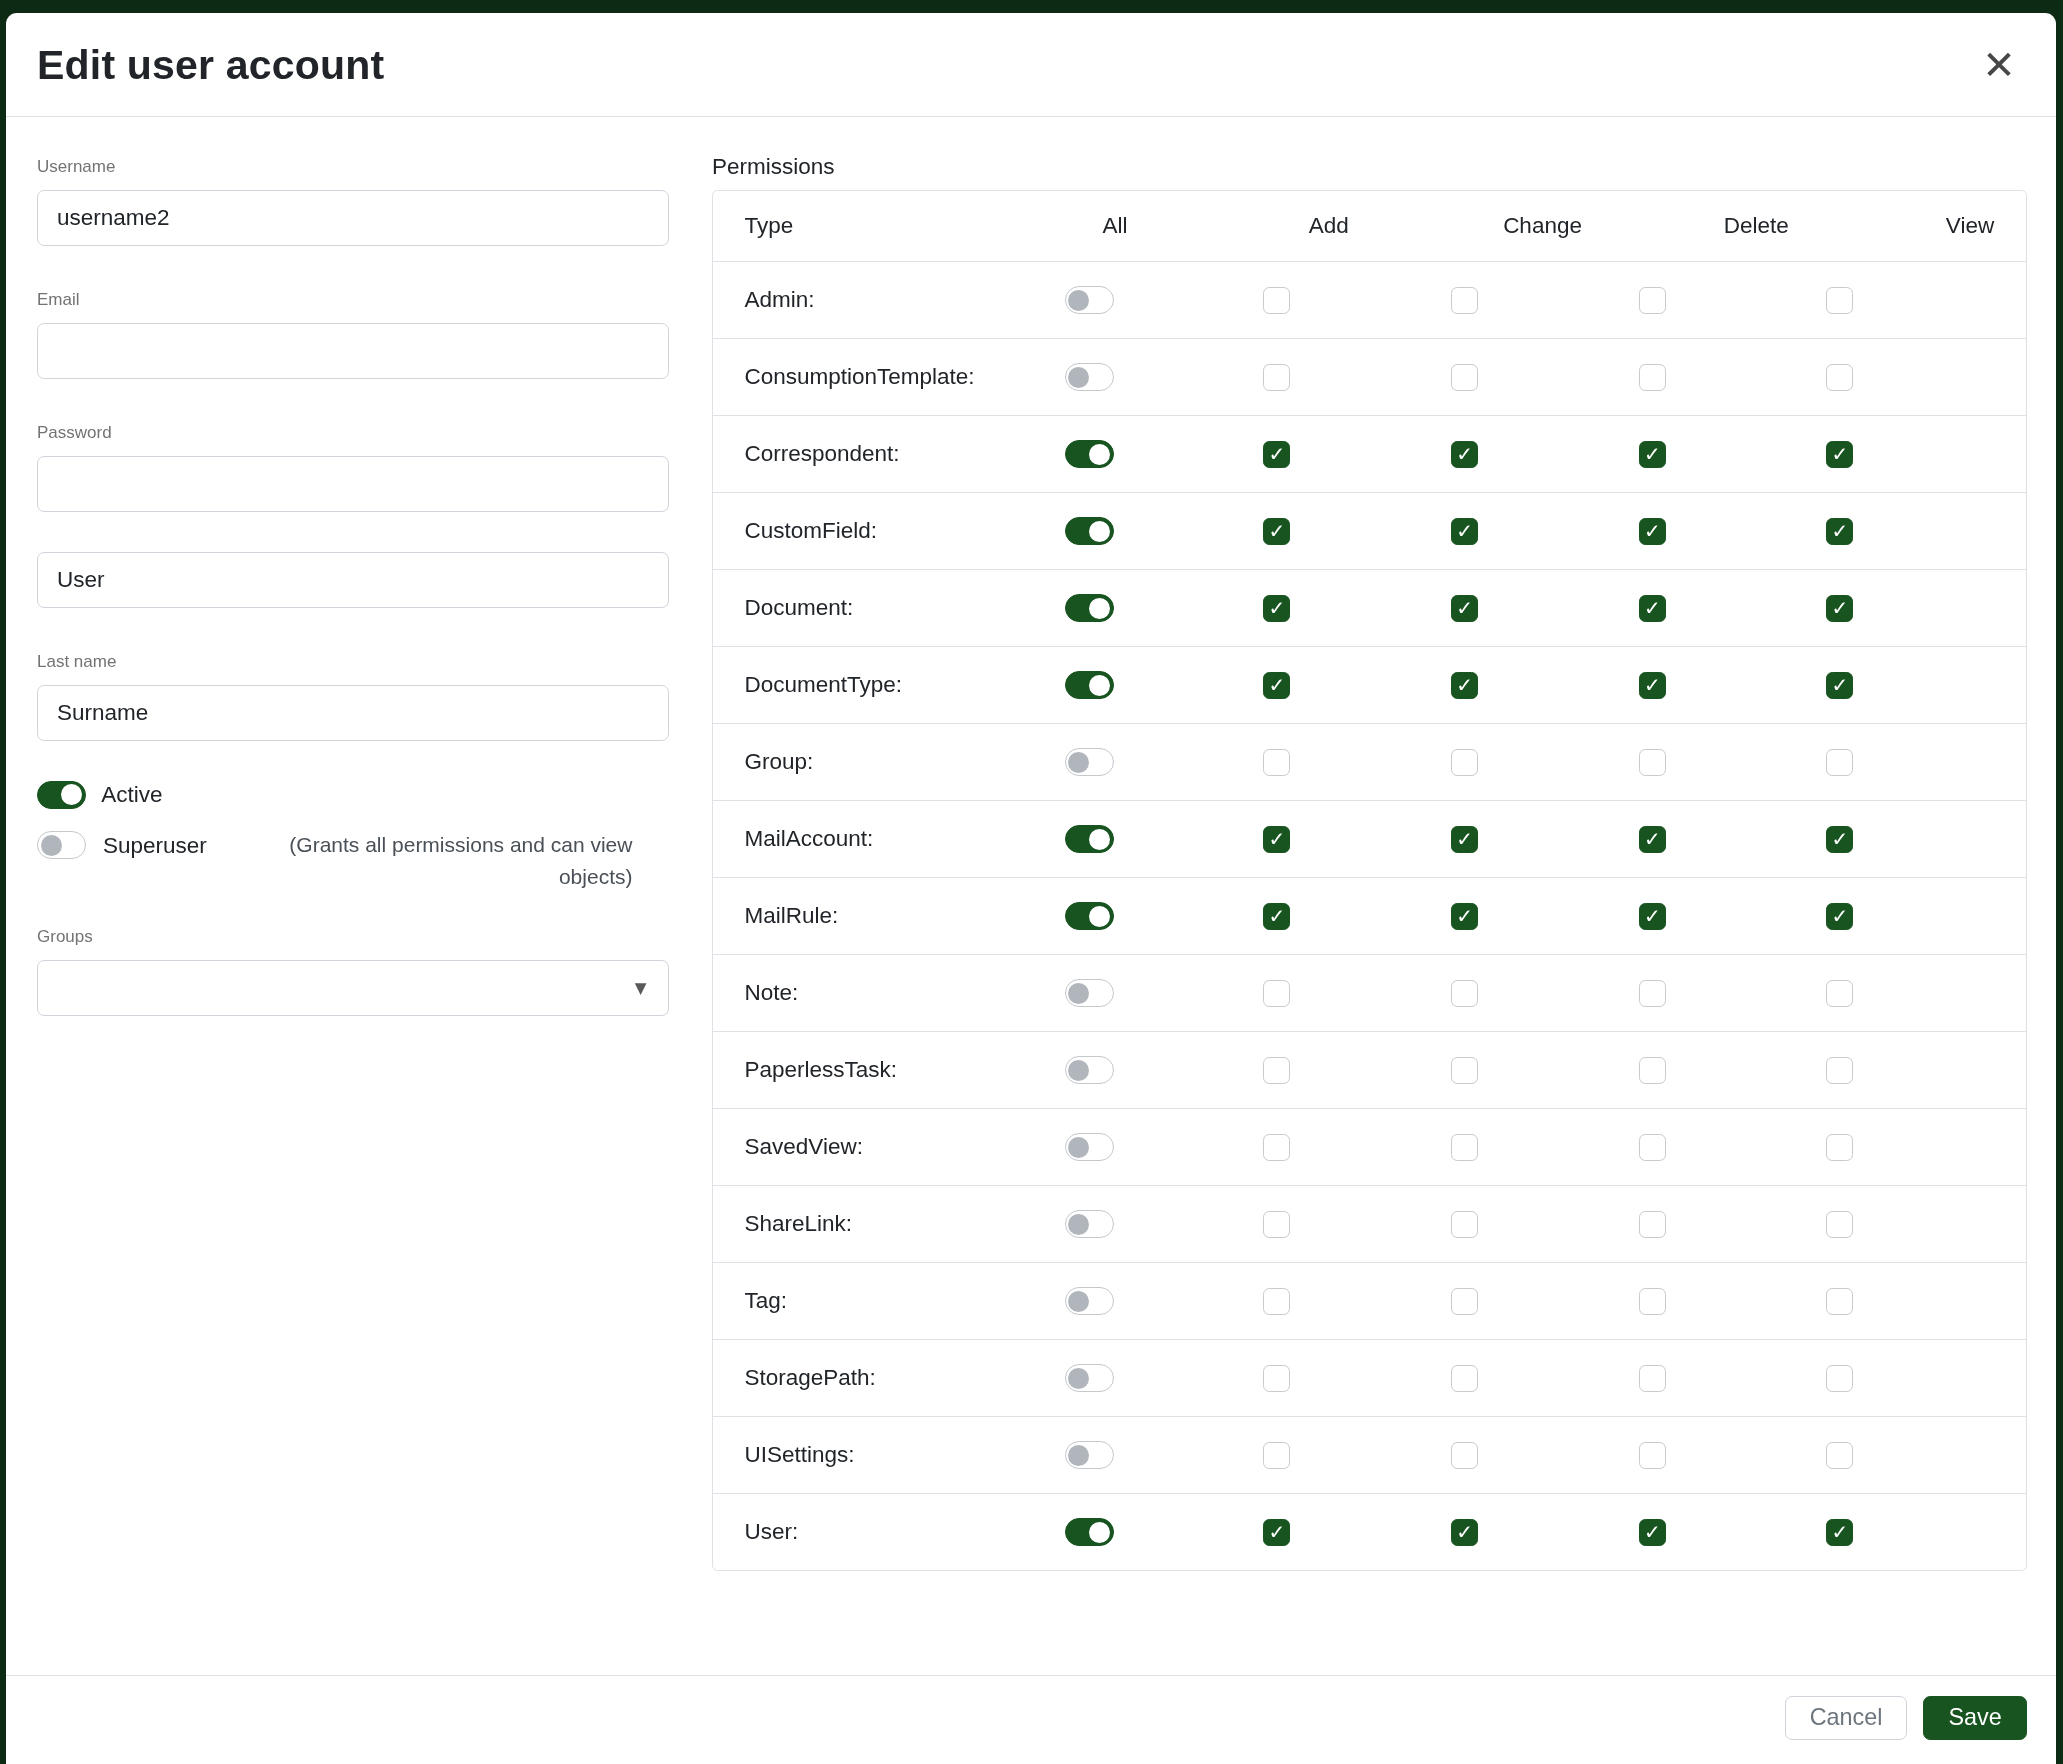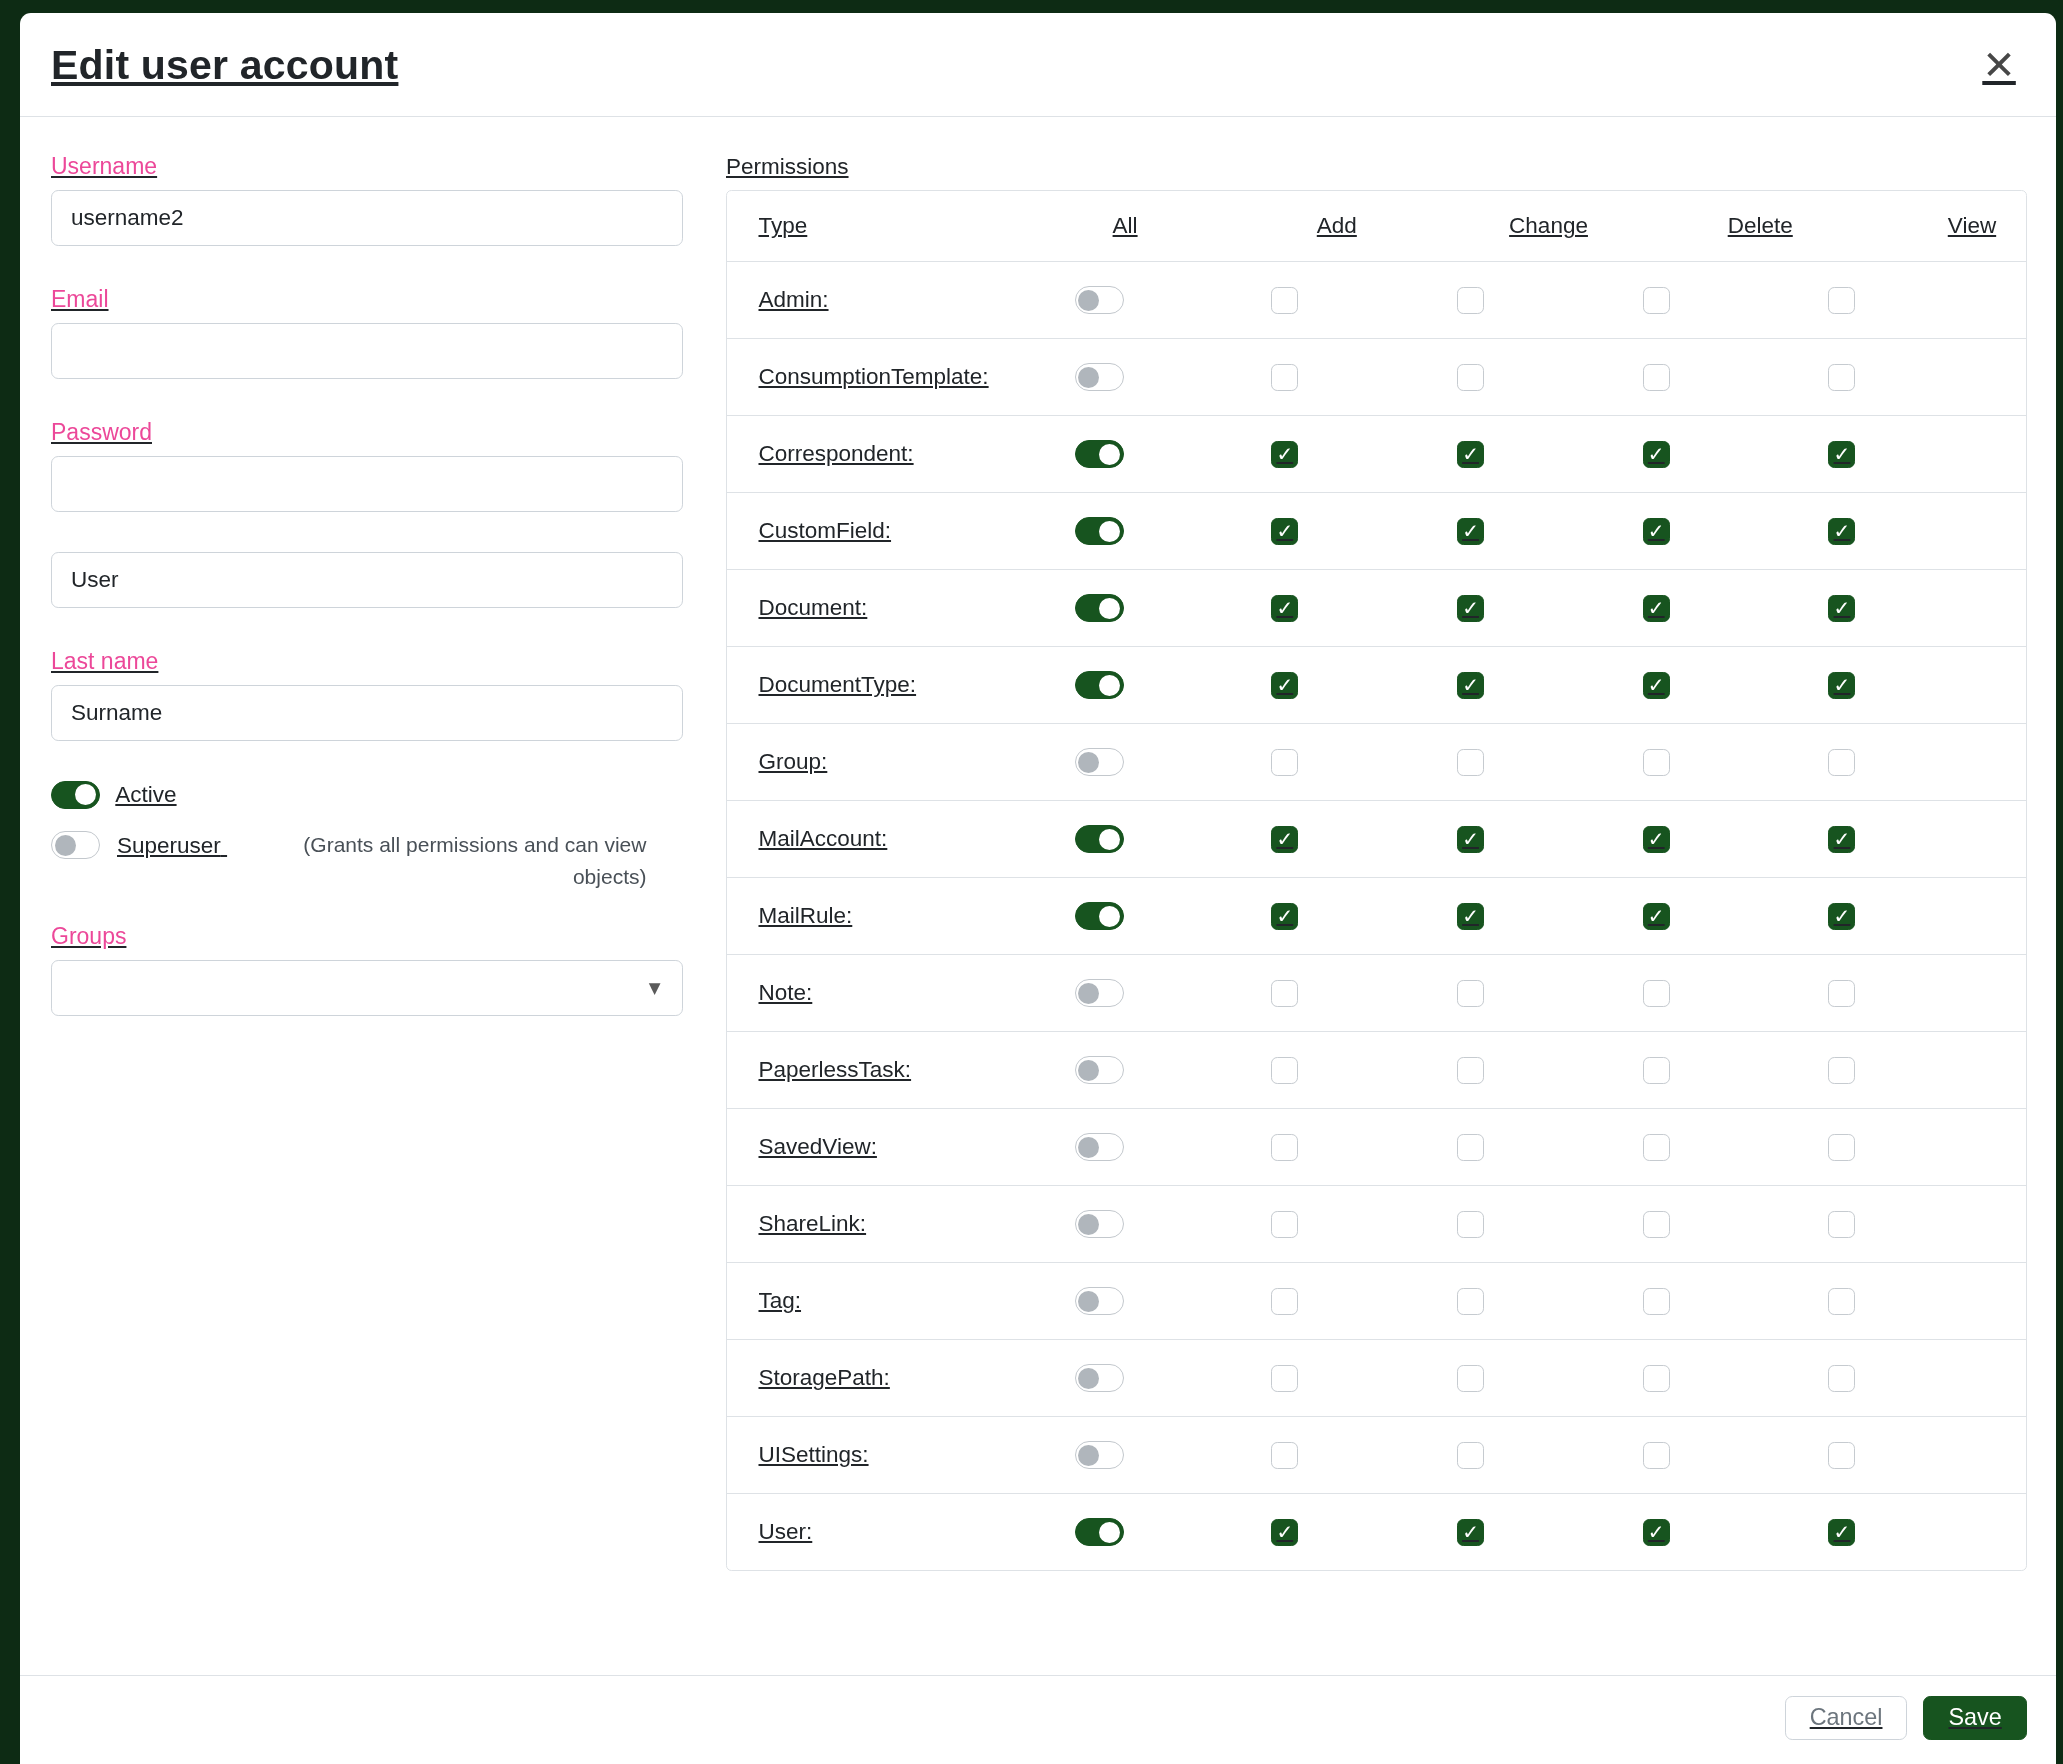--- a/index.html
+++ b/index.html
@@ -8,28 +8,27 @@
     background: #0d2b14;
     font-family: "Liberation Sans", "DejaVu Sans", sans-serif;
     color: #212529;
     position: relative;
     overflow: hidden;
   }
   * { box-sizing: border-box; }
 
   .modal {
     position: absolute;
-    left: 20px; right: 7.2px; top: 12.6px;
+    left: 6px; right: 7.2px; top: 12.6px;
     height: 1752px;
     background: #ffffff;
     border-radius: 10.8px 10.8px 0 0;
     display: flex;
     flex-direction: column;
     overflow: hidden;
-    text-decoration: underline;
   }
 
   
   .modal-header {
     flex: 0 0 auto;
     display: flex;
     align-items: center;
     justify-content: space-between;
     padding: 29px 40px 27px 31px;
     border-bottom: 0.9px solid #dee2e6;
@@ -58,24 +57,24 @@
     display: flex;
     padding: 36px 29px 0 31px;
     align-items: flex-start;
   }
   .left-col { width: 632px; flex: 0 0 auto; }
   .right-col { flex: 1 1 auto; margin-left: 43px; }
 
   .field { margin-bottom: 40px; }
   .field label, .group-label {
     display: block;
-    font-size: 23px;
+    font-size: 17px;
     line-height: 27px;
     margin-bottom: 10px;
-    color: #ec4899;
+    color: #737373;
   }
   .text-input {
     width: 632px;
     height: 56px;
     border: 0.9px solid #ced4da;
     border-radius: 7.2px;
     font-size: 22.5px;
     padding: 13px 19px;
     color: #212529;
     font-family: inherit;

